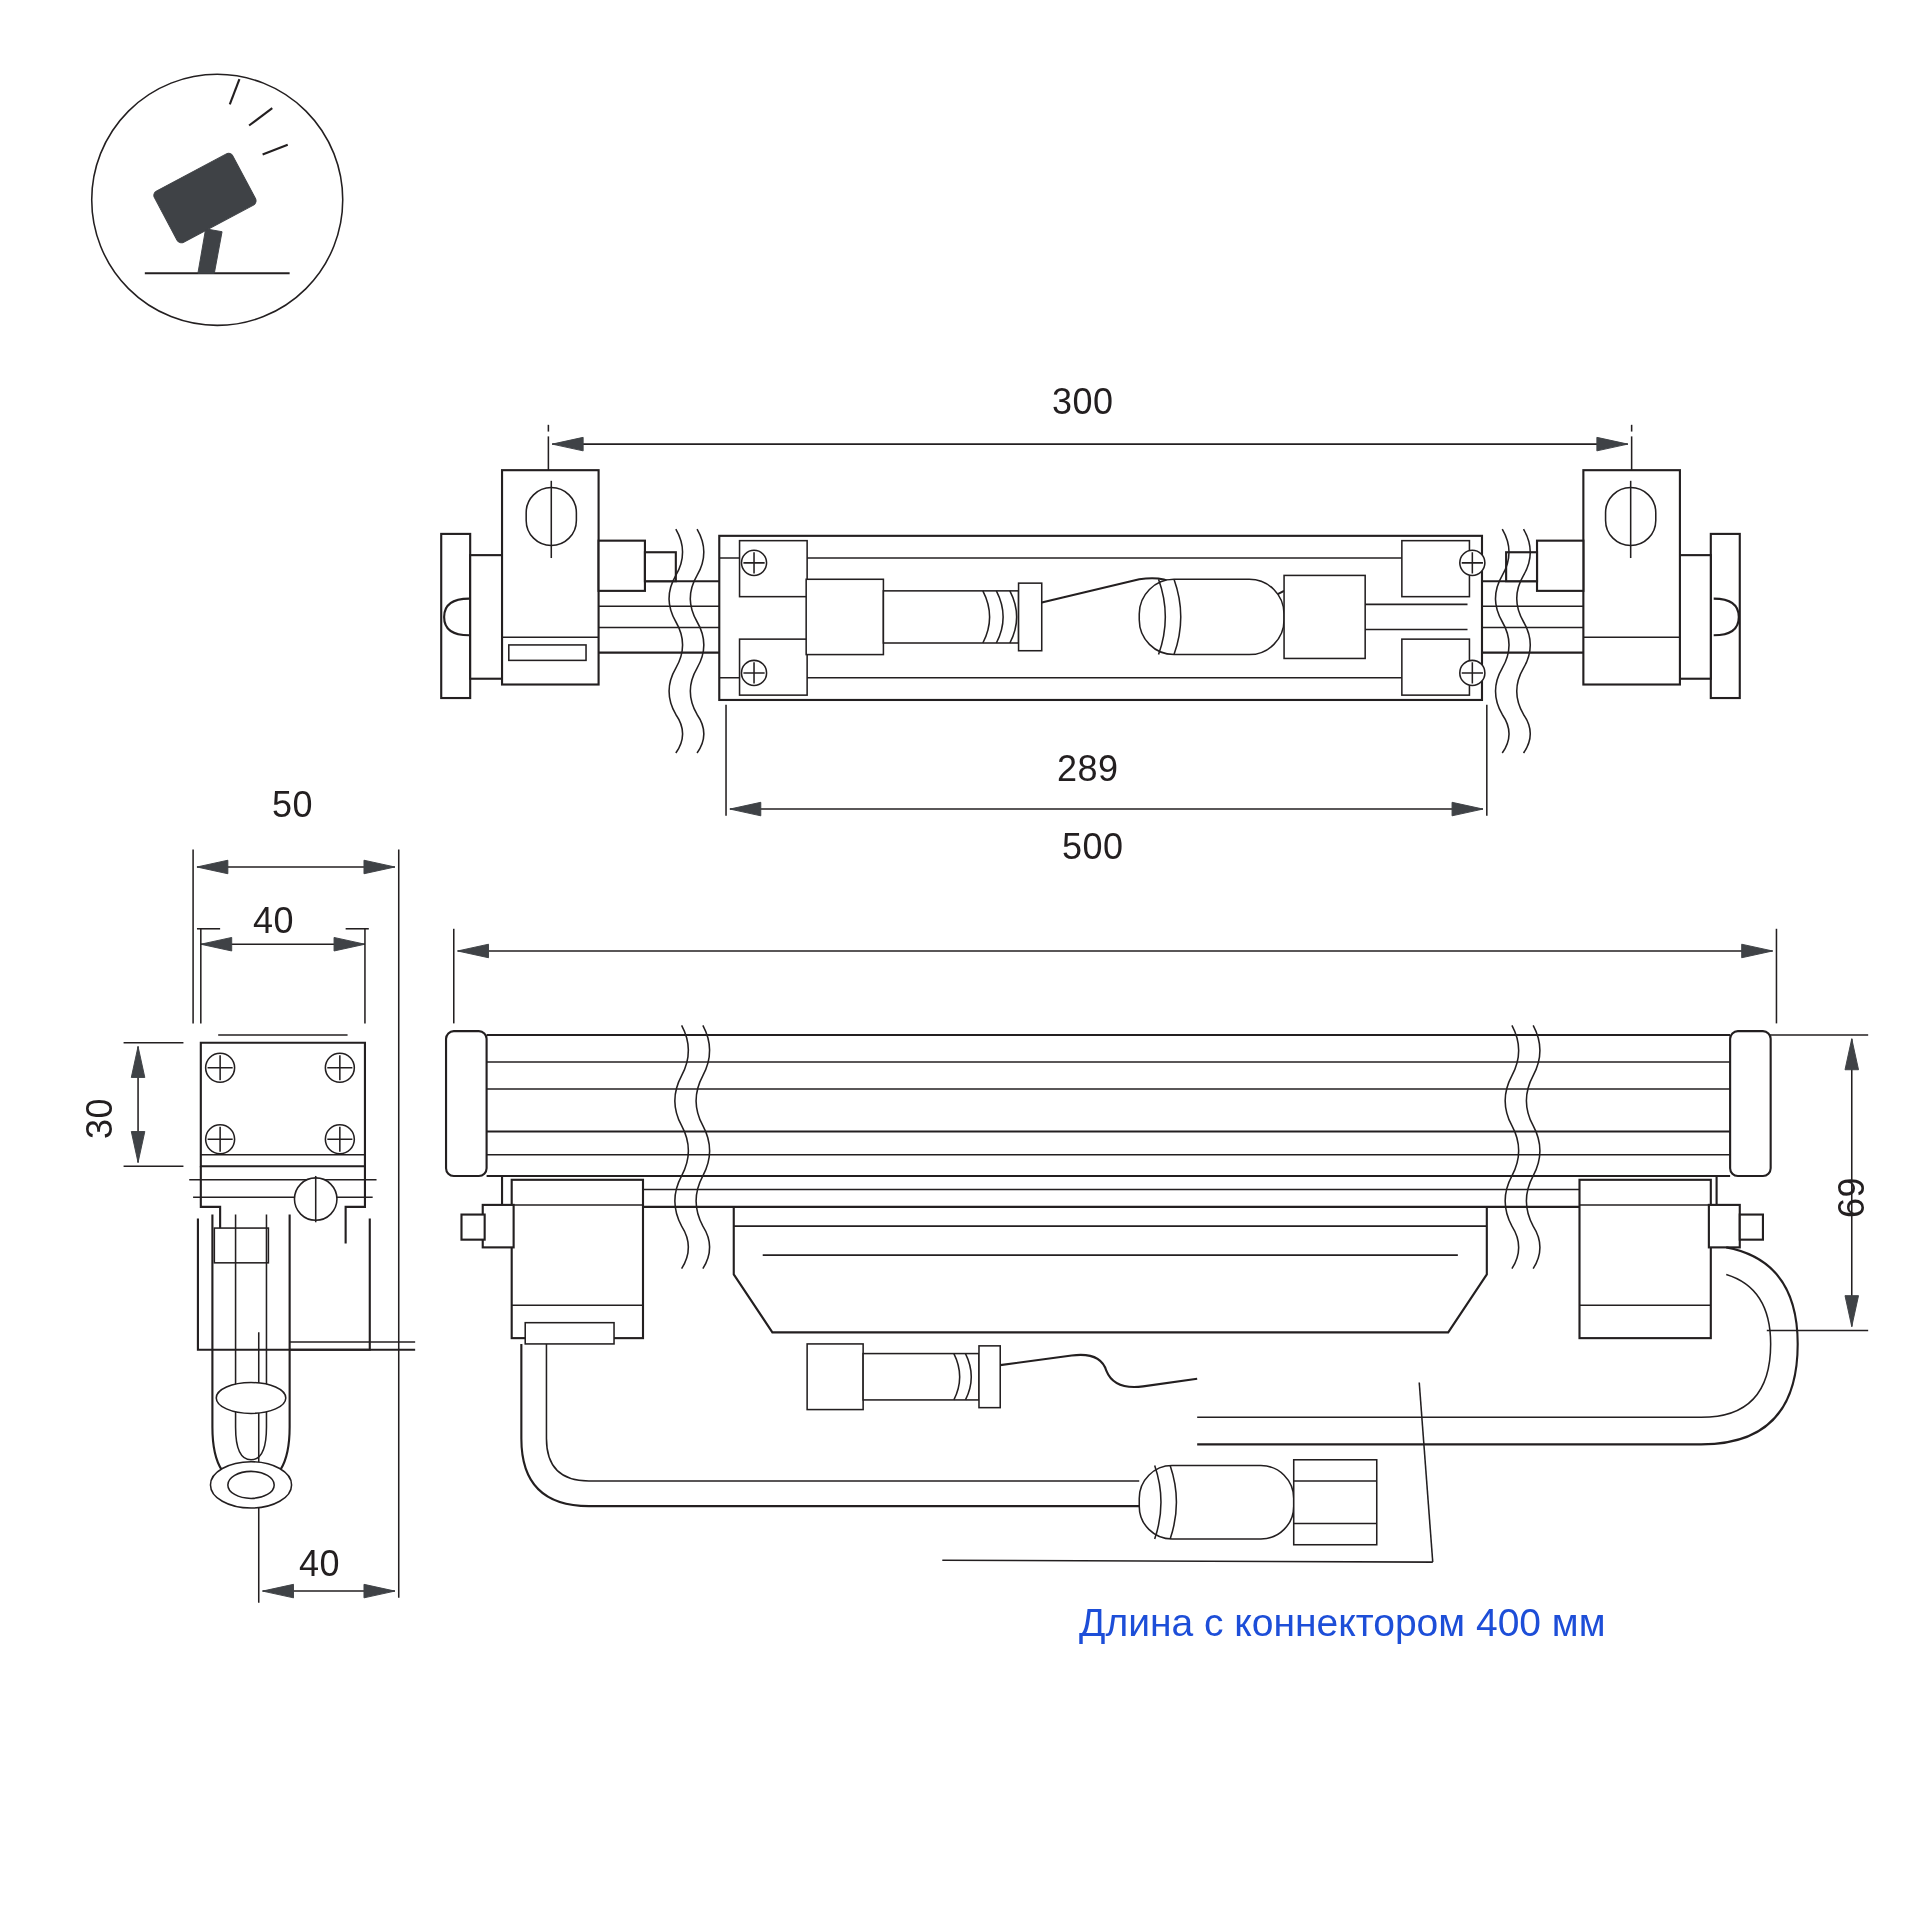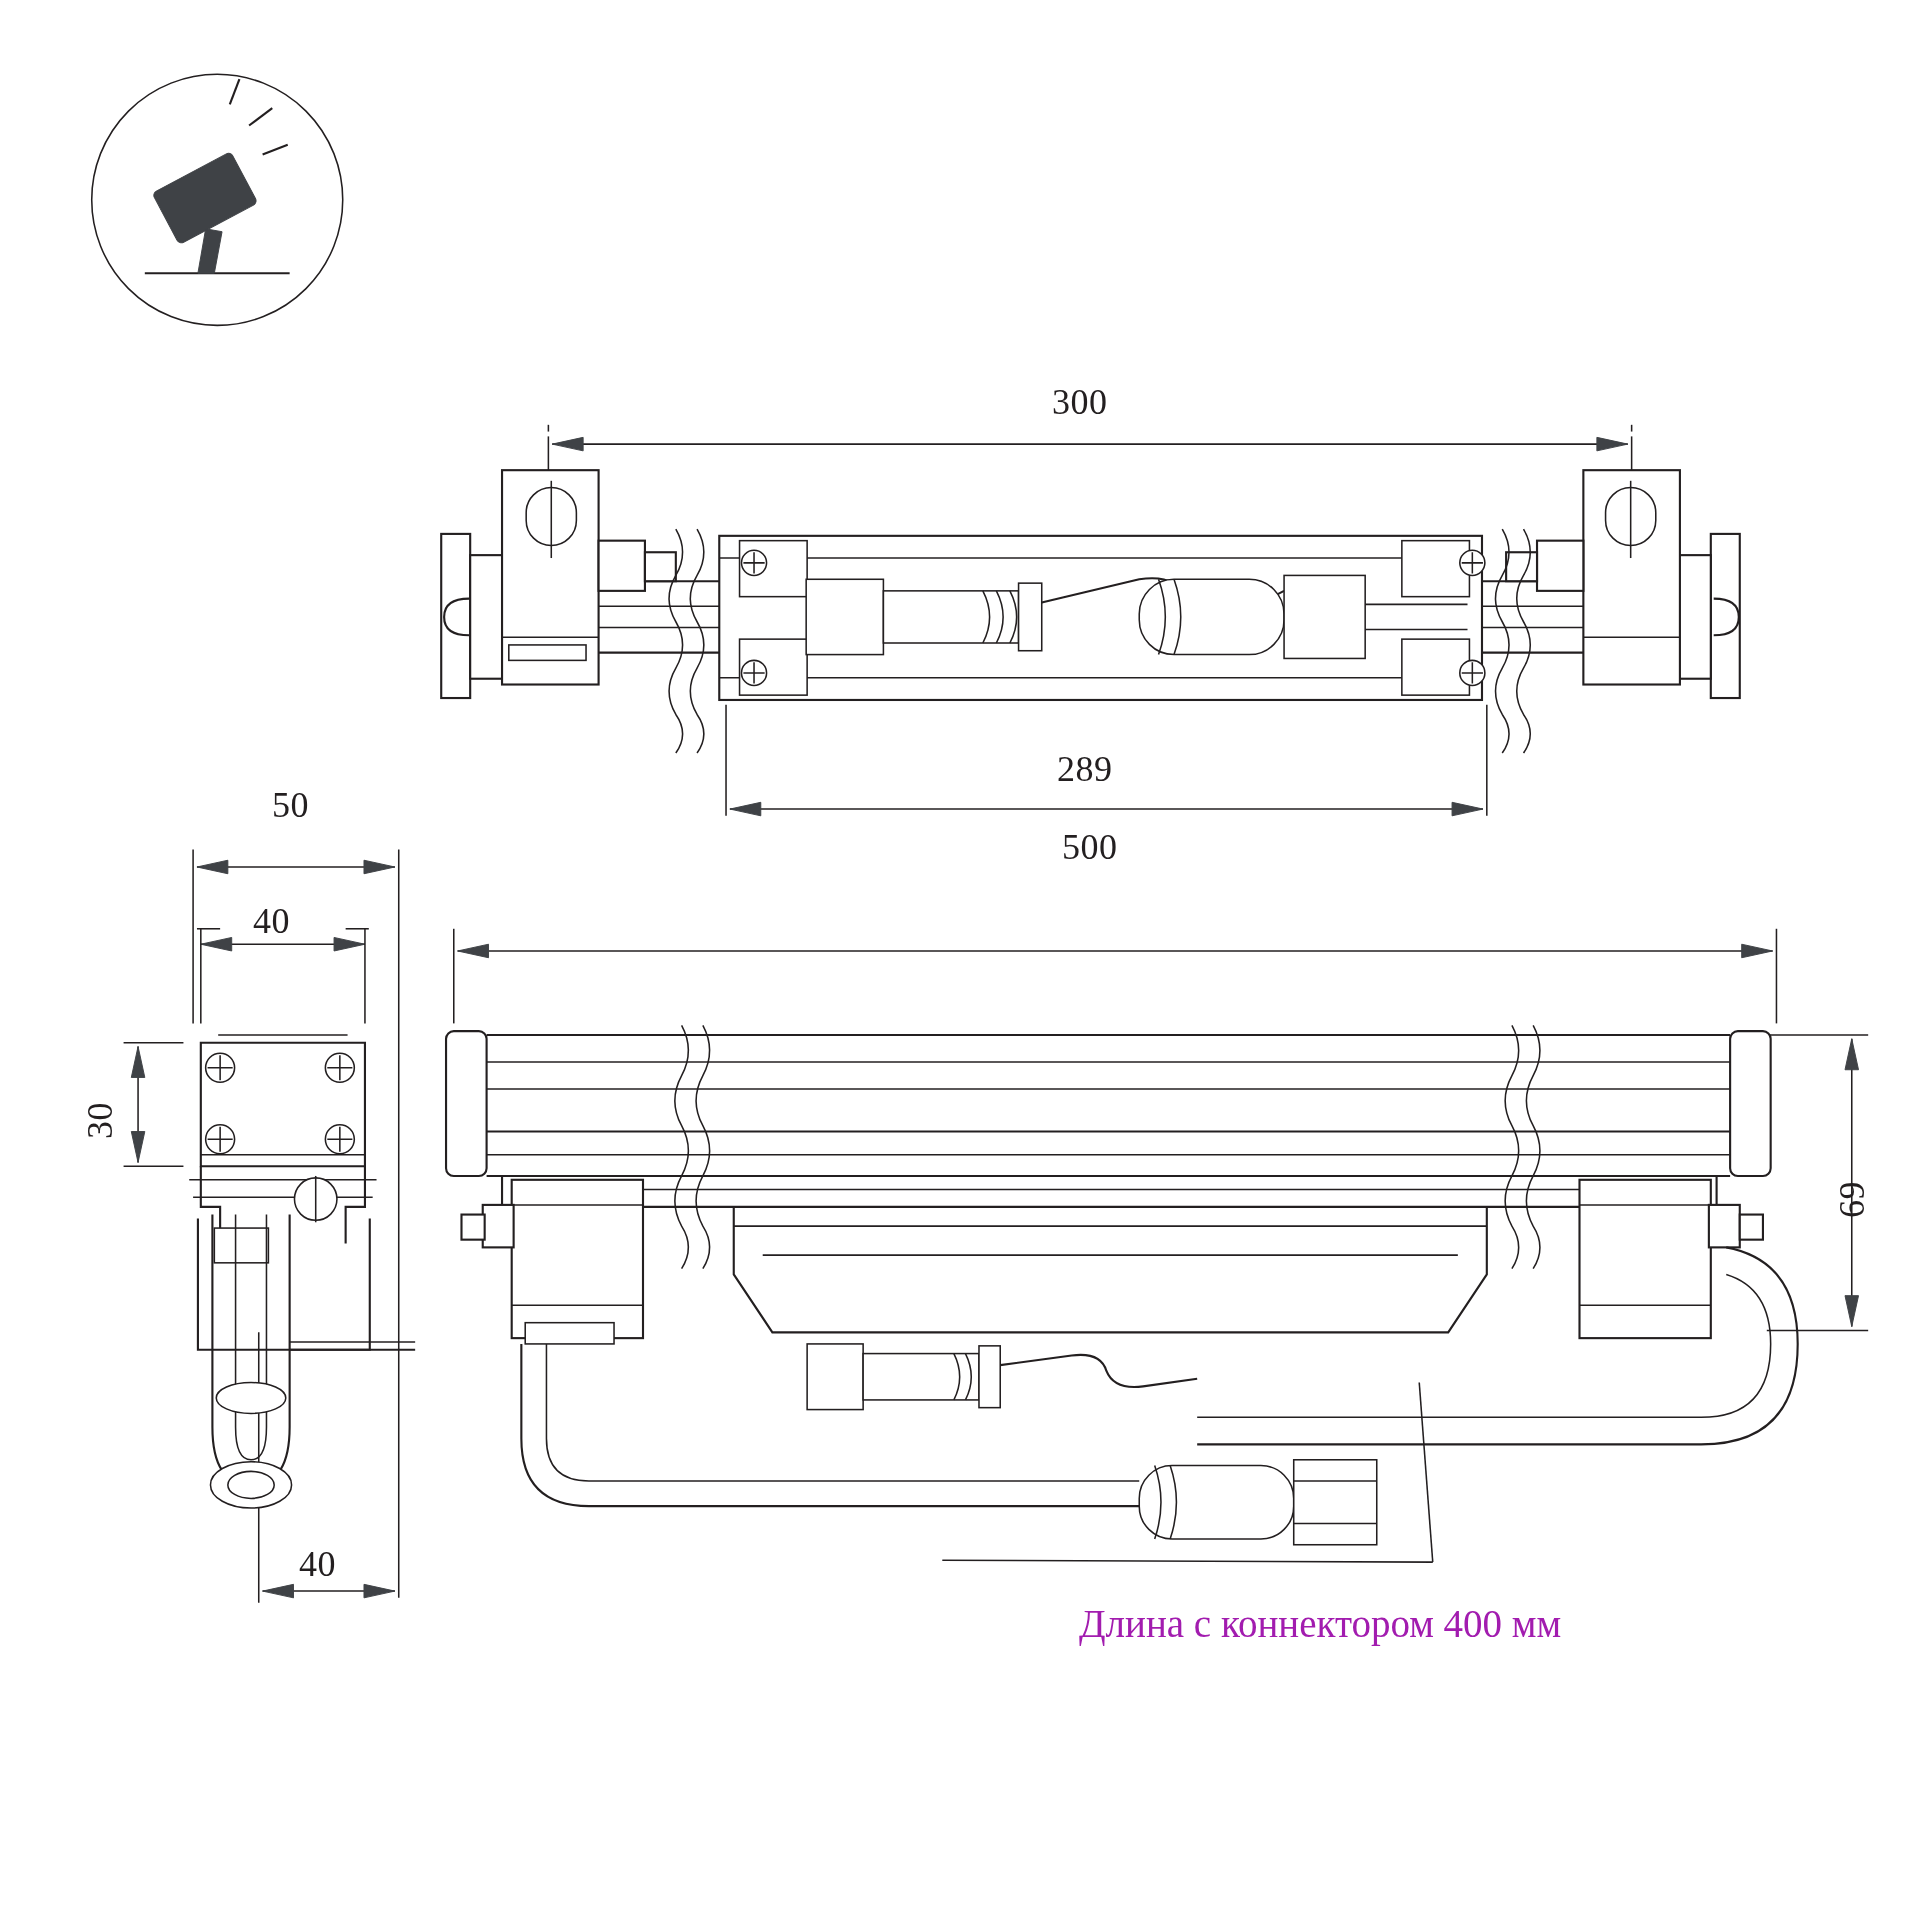--- a/index.html
+++ b/index.html
@@ -1,20 +1,20 @@
 <!DOCTYPE html>
 <html><head>
 <meta charset="utf-8">
 <style>
   html,body{margin:0;padding:0;background:#ffffff;}
   body{width:1929px;height:1929px;position:relative;font-family:"Liberation Sans",sans-serif;color:#231f20;overflow:hidden;}
-  .stage{position:absolute;left:0;top:0;width:1671px;height:1929px;font-family:Liberation Serif, serif;}
+  .stage{position:absolute;left:0;top:0;width:1671px;height:1929px;}
   .lbl{position:absolute;font-size:36px;letter-spacing:0.5px;color:#231f20;white-space:nowrap;}
   .lbl.v{transform-origin:left top;}
-  .note{position:absolute;font-size:39px;color:#a21caf;white-space:nowrap;}
+  .note{position:absolute;font-size:39px;color:#1d4ed8;white-space:nowrap;}
   svg{position:absolute;left:0;top:0;overflow:visible;}
   .ln{fill:none;stroke:#231f20;stroke-width:2.2;}
   .ln-thin{fill:none;stroke:#231f20;stroke-width:1.6;}
   .ln-ext{fill:none;stroke:#231f20;stroke-width:1.6;}
   .fill-dark{fill:#3f4246;stroke:#3f4246;}
   .wht{fill:#ffffff;stroke:#231f20;stroke-width:2.2;}
   .wht-thin{fill:#ffffff;stroke:#231f20;stroke-width:1.6;}
 </style>
 </head>
 <body>

